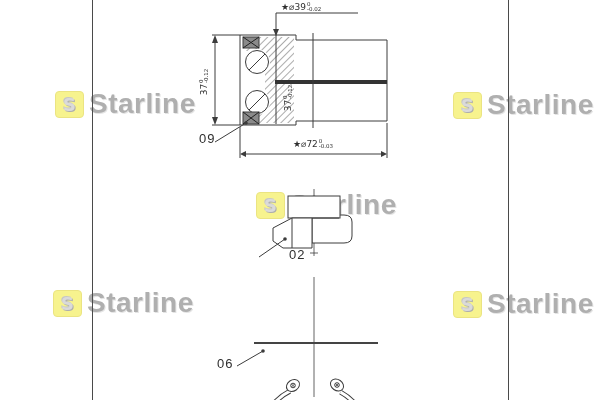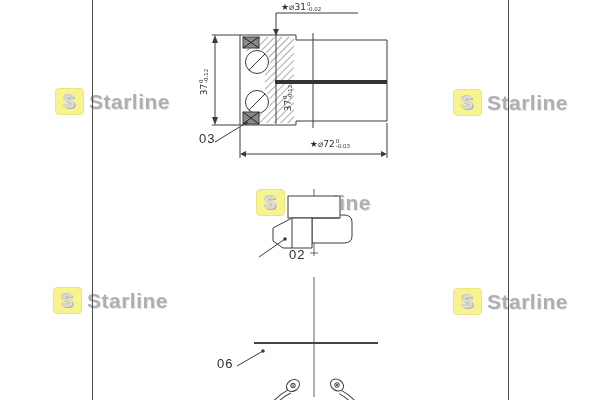--- a/index.html
+++ b/index.html
@@ -4,41 +4,41 @@
 <style>
   html,body{margin:0;padding:0;background:#fff;}
   #canvas{position:relative;width:600px;height:400px;background:#ffffff;overflow:hidden;
           font-family:"Liberation Sans",sans-serif;}
   
   .wm{position:absolute;display:flex;align-items:center;gap:5px;opacity:.95;}
   .wm-box{width:27px;height:25px;background:#f7f388;border:1px solid #eae37c;border-radius:4px;
           display:flex;align-items:center;justify-content:center;
           font-family:"DejaVu Sans",sans-serif;font-weight:bold;font-size:18px;
           color:#d9d9d9;text-shadow:1px 1px 0 #aaa, -1px -1px 0 #c4c4c4;}
-  .wm-text{font-size:21px;font-weight:bold;color:#ababab;letter-spacing:.5px;
+  .wm-text{font-size:28px;font-weight:bold;color:#ababab;letter-spacing:.5px;
            text-shadow:1px 1px 0 #e3e3e3;}
   .wm1{left:55px;top:88px;}
   .wm2{left:453px;top:89px;}
   .wm3{left:256px;top:189px;}
   .wm4{left:53px;top:287px;}
   .wm5{left:453px;top:288px;}
   
   svg.draw{position:absolute;left:0;top:0;}
   
   .plabel{position:absolute;font-size:13px;color:#2e2e2e;letter-spacing:1px;}
   .plabel1{left:199px;top:131px;}
   .plabel2{left:241px;top:247px;margin-left:48px;}
   .plabel3{left:217px;top:356px;}
   
   .dim{position:absolute;display:flex;align-items:center;color:#2e2e2e;
        font-family:"DejaVu Sans",sans-serif;font-size:9px;white-space:nowrap;}
   .tol{display:inline-flex;flex-direction:column;justify-content:center;
        font-size:5.5px;line-height:5px;margin-left:1px;}
   .dim-top{left:281px;top:2px;}
-  .dim-bottom{left:276px;top:139px;width:74px;justify-content:flex-end;}
+  .dim-bottom{left:276px;top:139px;width:74px;justify-content:center;}
   .dim-rot{transform:rotate(-90deg);}
   .dim-left{left:186px;top:77px;width:36px;justify-content:center;}
   .dim-inner{left:270px;top:93px;width:36px;justify-content:center;}
 </style>
 </head>
 <body>
 
 <div id="canvas">
 
   <div class="wm wm1">
@@ -170,26 +170,26 @@
         <line x1="335.4" y1="383.4" x2="338.6" y2="386.6" stroke-width="0.8"></line>
         <line x1="338.6" y1="383.4" x2="335.4" y2="386.6" stroke-width="0.8"></line>
       </g>
       <g>
         <line x1="237" y1="366" x2="263" y2="351"></line>
         <circle cx="263" cy="351" r="1.8" fill="#3c3c3c" stroke="none"></circle>
       </g>
     </g>
   </svg>
 
-  <div class="plabel plabel1">03</div>
+  <div class="plabel plabel1">09</div>
   <div class="plabel plabel2">02</div>
   <div class="plabel plabel3">06</div>
 
   <div class="dim dim-top">
-    <span>★⌀31</span>
+    <span>★⌀39</span>
     <span class="tol">
       <span>0</span>
       <span>-0.02</span>
     </span>
   </div>
   <div class="dim dim-bottom">
     <span>★⌀72</span>
     <span class="tol">
       <span>0</span>
       <span>-0.03</span>

